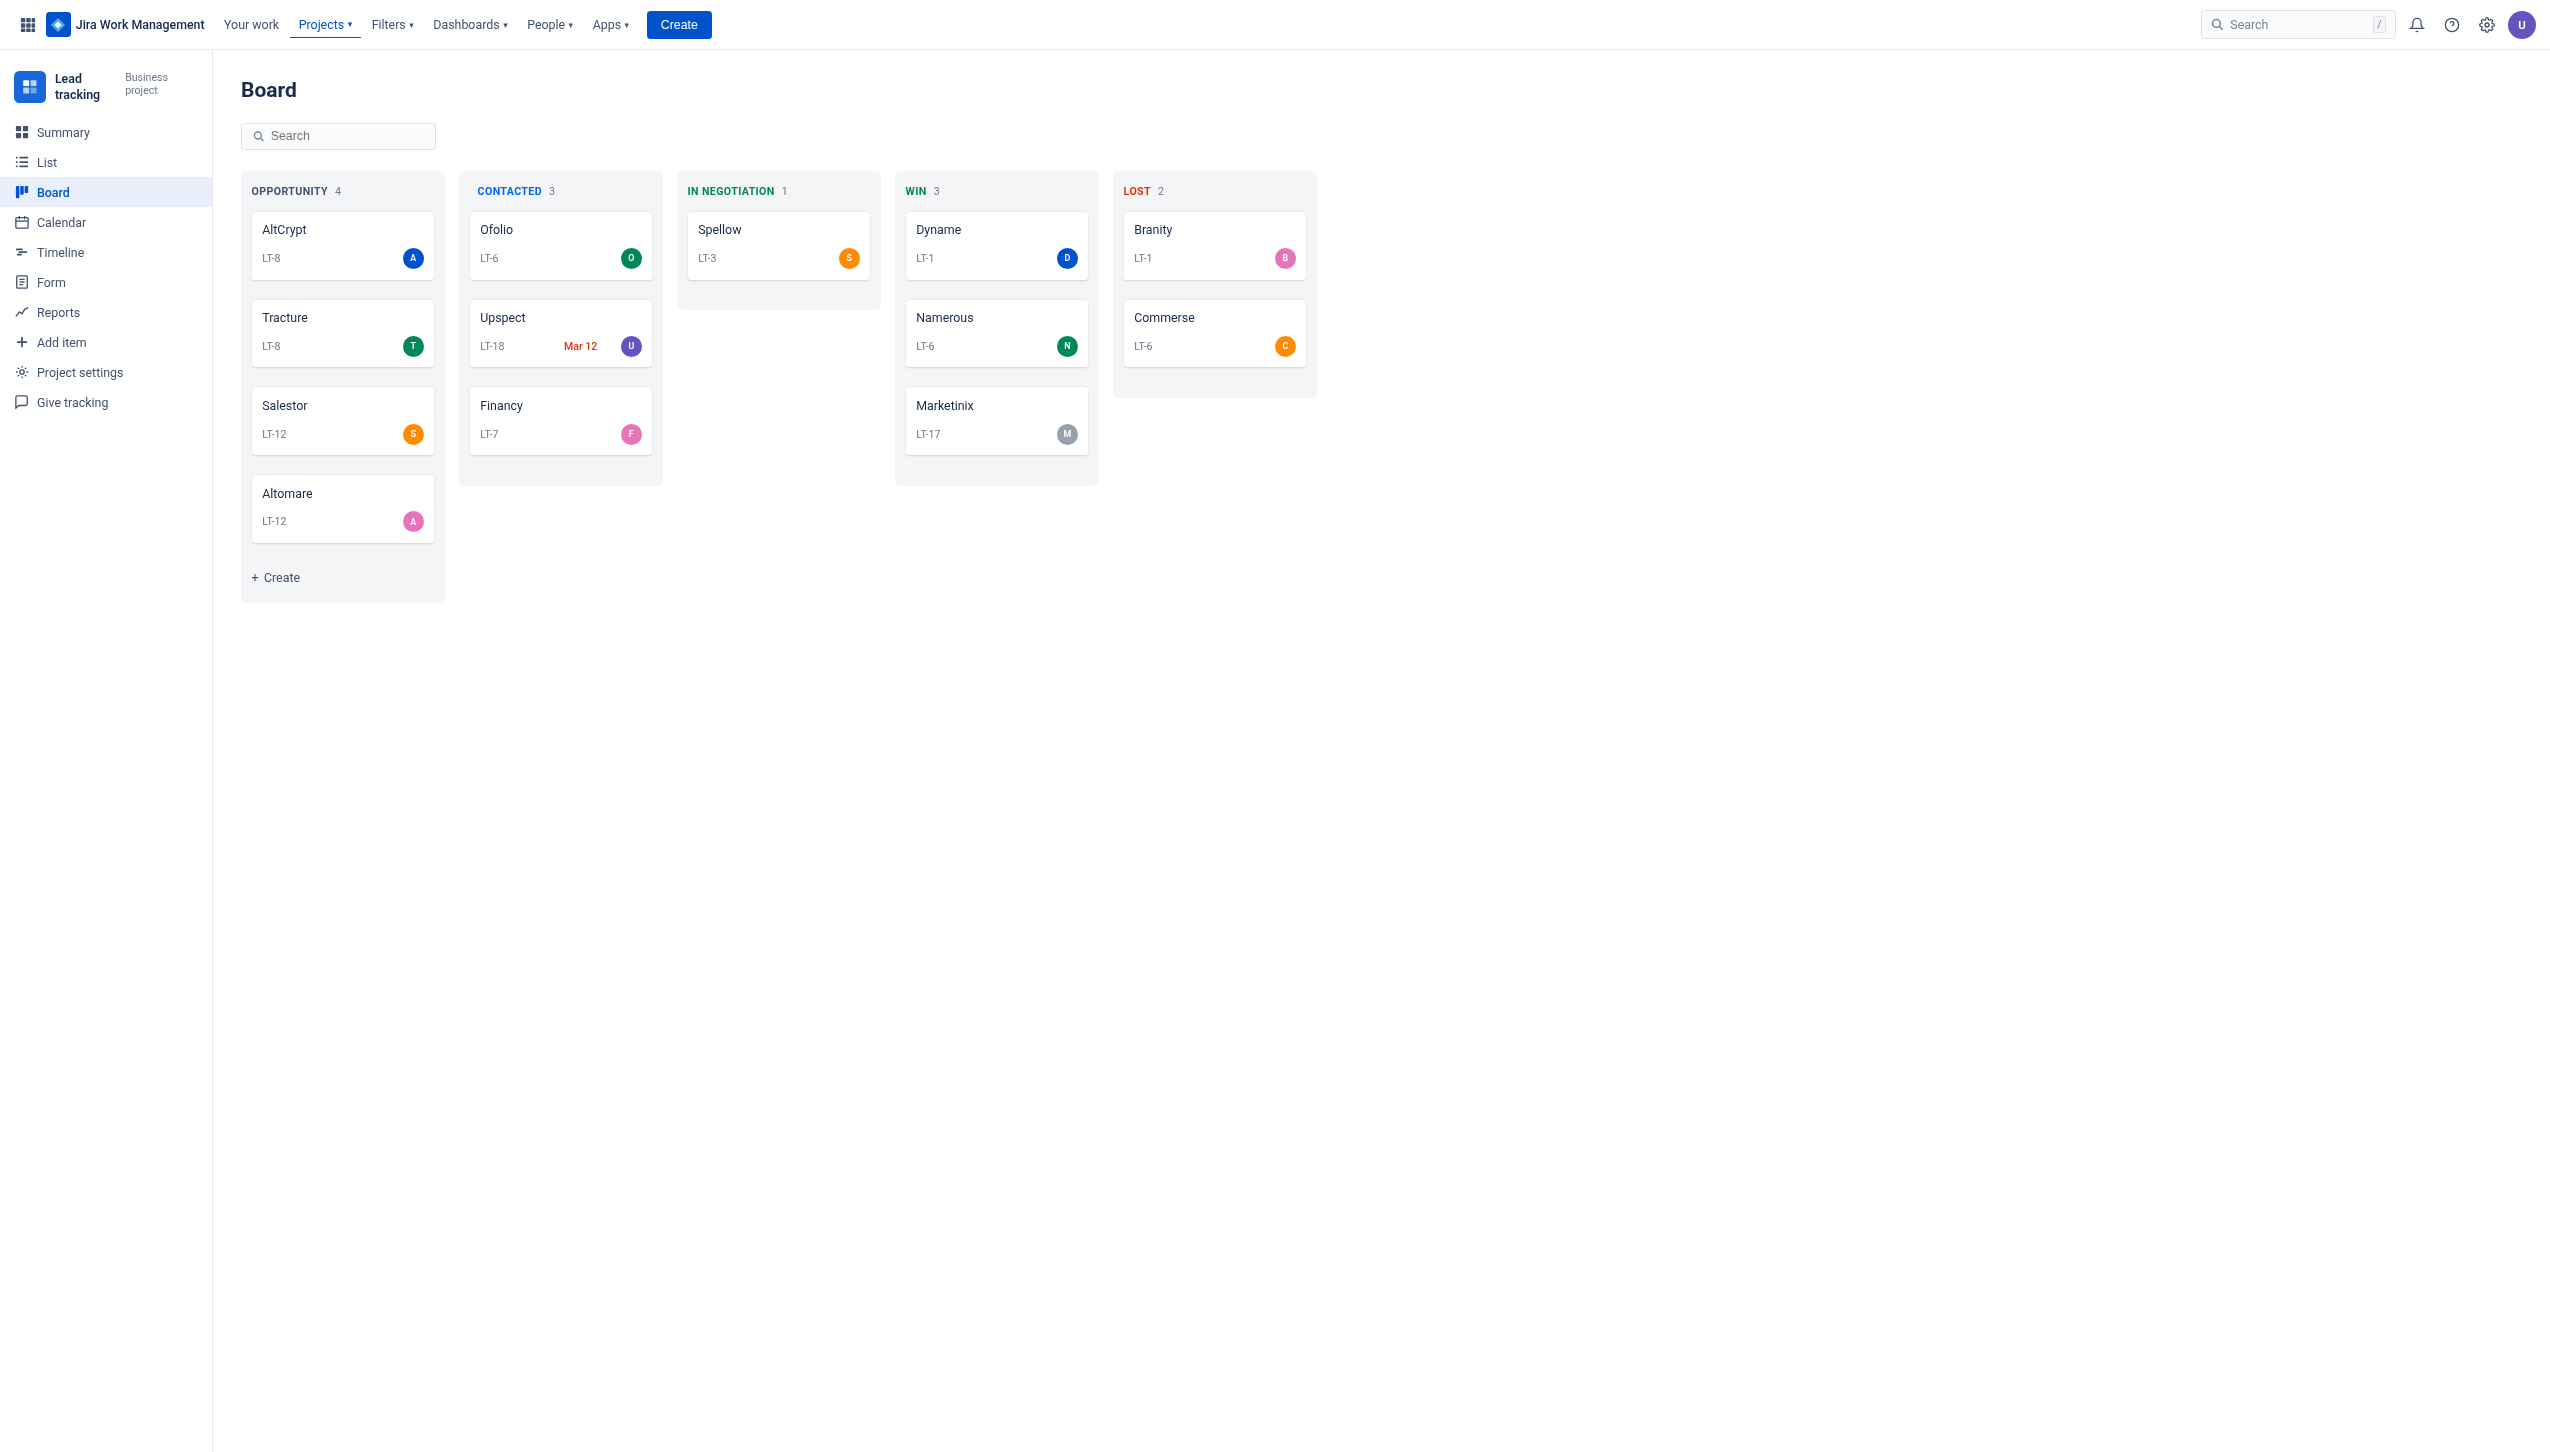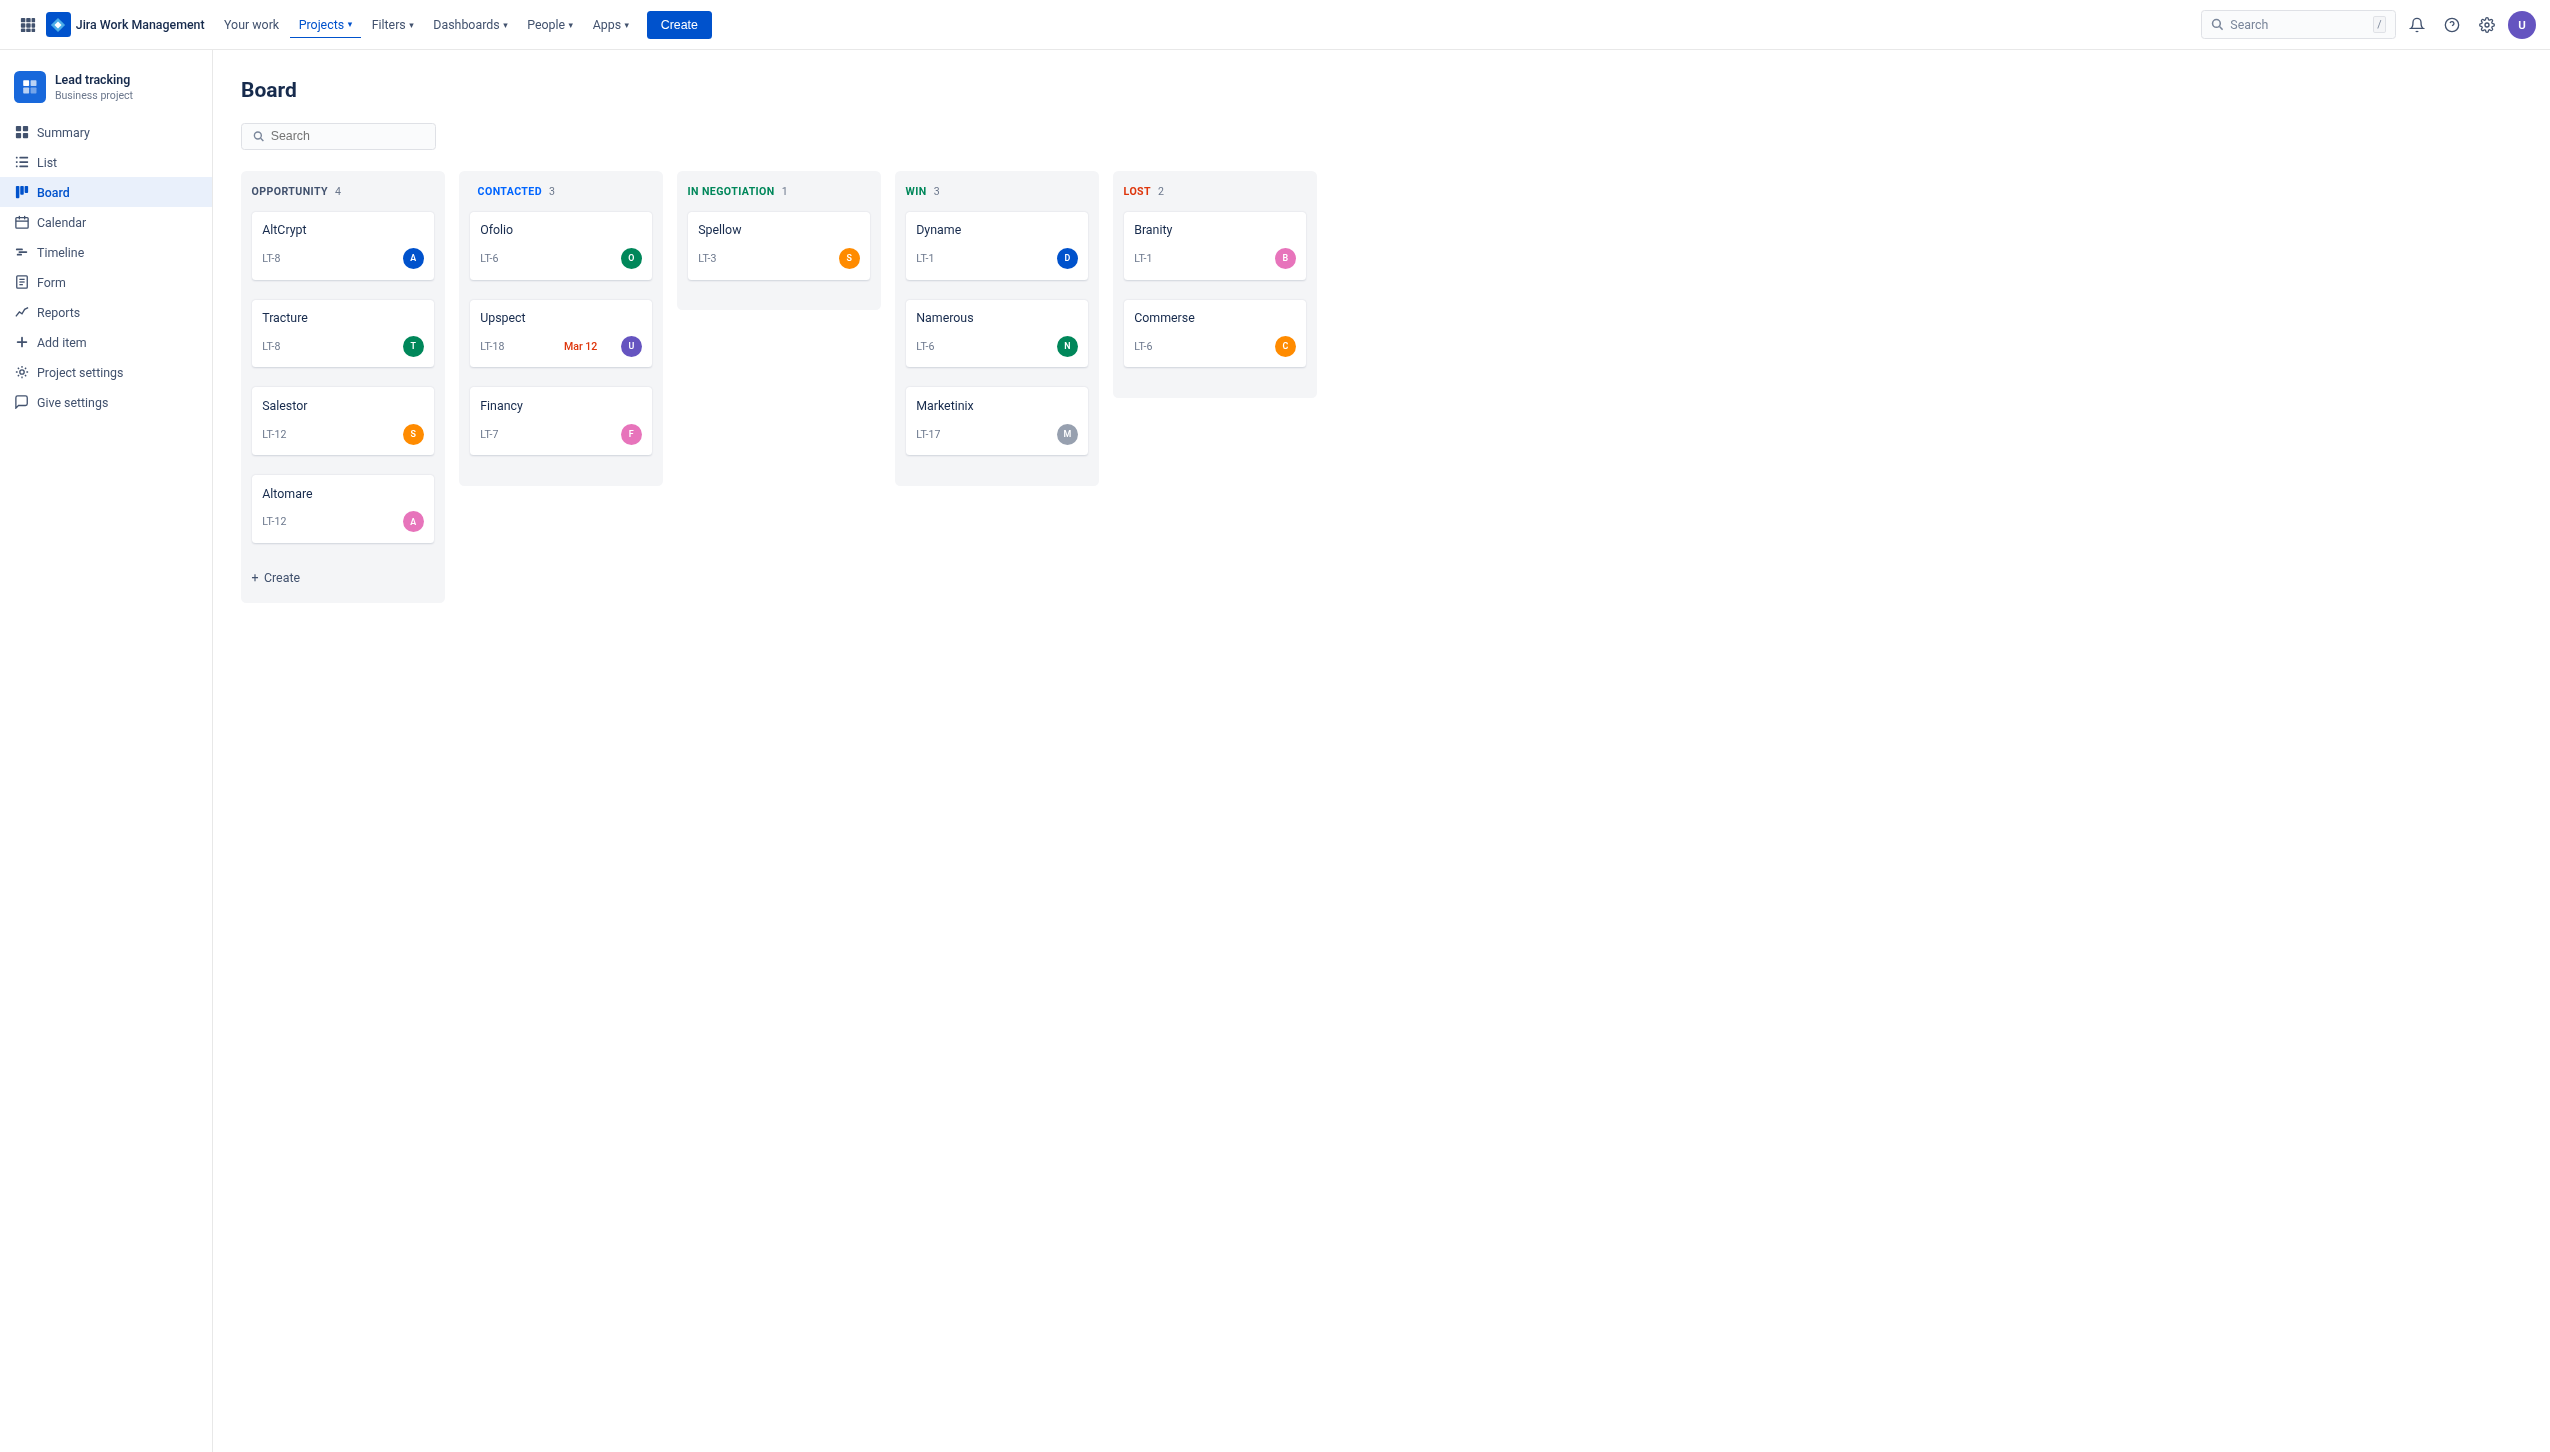--- a/index.html
+++ b/index.html
@@ -28,21 +28,21 @@
     .topnav-avatar { width: 28px; height: 28px; border-radius: 50%; background: #6554c0; display: flex; align-items: center; justify-content: center; color: #fff; font-size: 11.5px; font-weight: 600; cursor: pointer; }
 
     
     .layout { display: flex; padding-top: 50px; min-height: 100vh; }
 
     
     .sidebar { width: 213px; min-height: calc(100vh - 50px); background: #fff; border-right: 0.9px solid #e8e8e8; padding: 14px 0; position: fixed; top: 50px; left: 0; bottom: 0; overflow-y: auto; }
     .sidebar-project { display: flex; align-items: center; gap: 8.9px; padding: 7px 14px 14px; }
     .sidebar-project-icon { width: 32px; height: 32px; background: #1868db; border-radius: 5.3px; display: flex; align-items: center; justify-content: center; flex-shrink: 0; }
     .sidebar-project-icon svg { width: 17.7px; height: 17.7px; }
-    .sidebar-project-info { display: flex; flex-direction: column; }
+    .sidebar-project-info { display: flex; flex-direction: row; }
     .sidebar-project-name { font-size: 12.4px; font-weight: 600; color: #172b4d; line-height: 1.3; }
     .sidebar-project-type { font-size: 10.6px; color: #6b778c; }
     .sidebar-item { display: flex; align-items: center; gap: 7px; padding: 7px 14px; cursor: pointer; color: #42526e; border-radius: 0; font-size: 12.4px; }
     .sidebar-item.active { background: #e9f0fb; color: #0052cc; font-weight: 500; }
     .sidebar-item-icon { width: 16px; height: 16px; display: flex; align-items: center; justify-content: center; flex-shrink: 0; }
     .sidebar-item-label { flex: 1; }
 
     
     .main { margin-left: 213px; flex: 1; padding: 28px; background: #fff; }
     .page-title { font-size: 21px; font-weight: 700; color: #172b4d; margin-bottom: 21px; }
@@ -279,21 +279,21 @@
             </svg>
           </span>
     <span class="sidebar-item-label">Project settings</span>
   </div>
         <div class="sidebar-item">
     <span class="sidebar-item-icon">
             <svg width="14" height="14" viewBox="0 0 16 16" fill="none" stroke="currentColor" stroke-width="1.5">
               <path d="M14 10a2 2 0 0 1-2 2H4l-3 3V3a2 2 0 0 1 2-2h9a2 2 0 0 1 2 2z"></path>
             </svg>
           </span>
-    <span class="sidebar-item-label">Give settings</span>
+    <span class="sidebar-item-label">Give tracking</span>
   </div>
       </div>
   </aside>
 
   <main class="main">
     <h1 class="page-title">Board</h1>
 
     <div class="board-search">
       <svg width="12.4" height="12.4" viewBox="0 0 16 16" fill="#7a869a">
         <circle cx="7" cy="7" r="5" stroke="#7a869a" stroke-width="2" fill="none"></circle>

